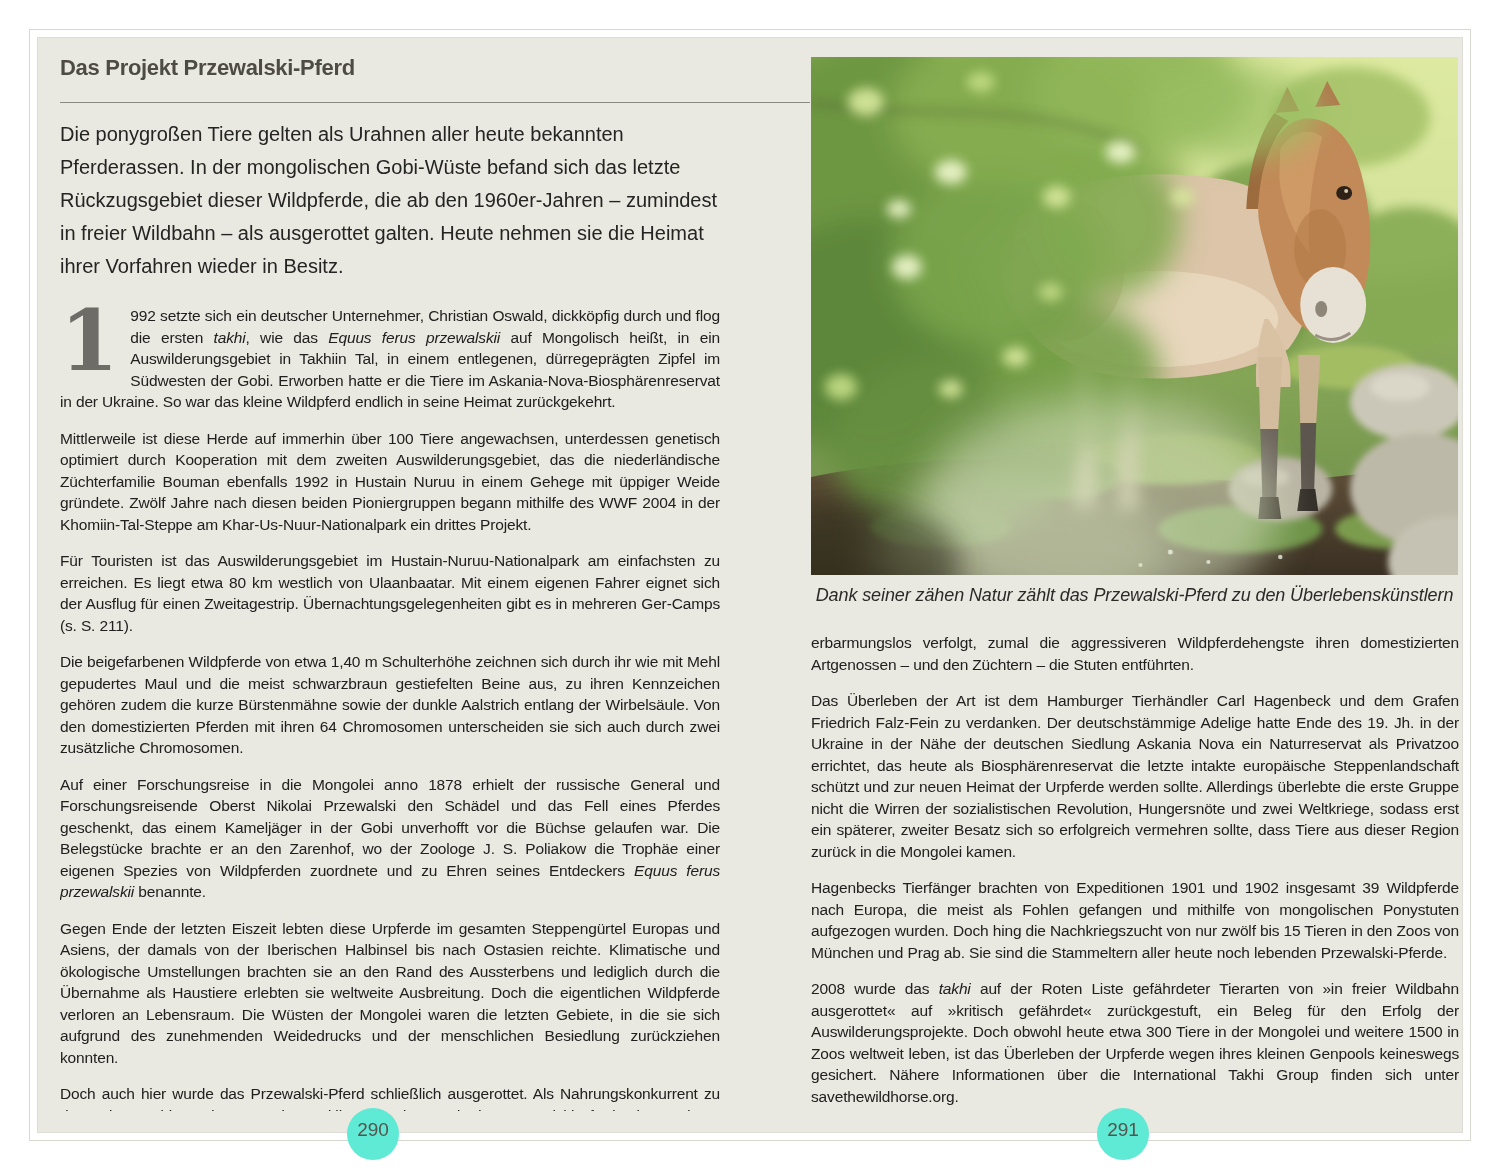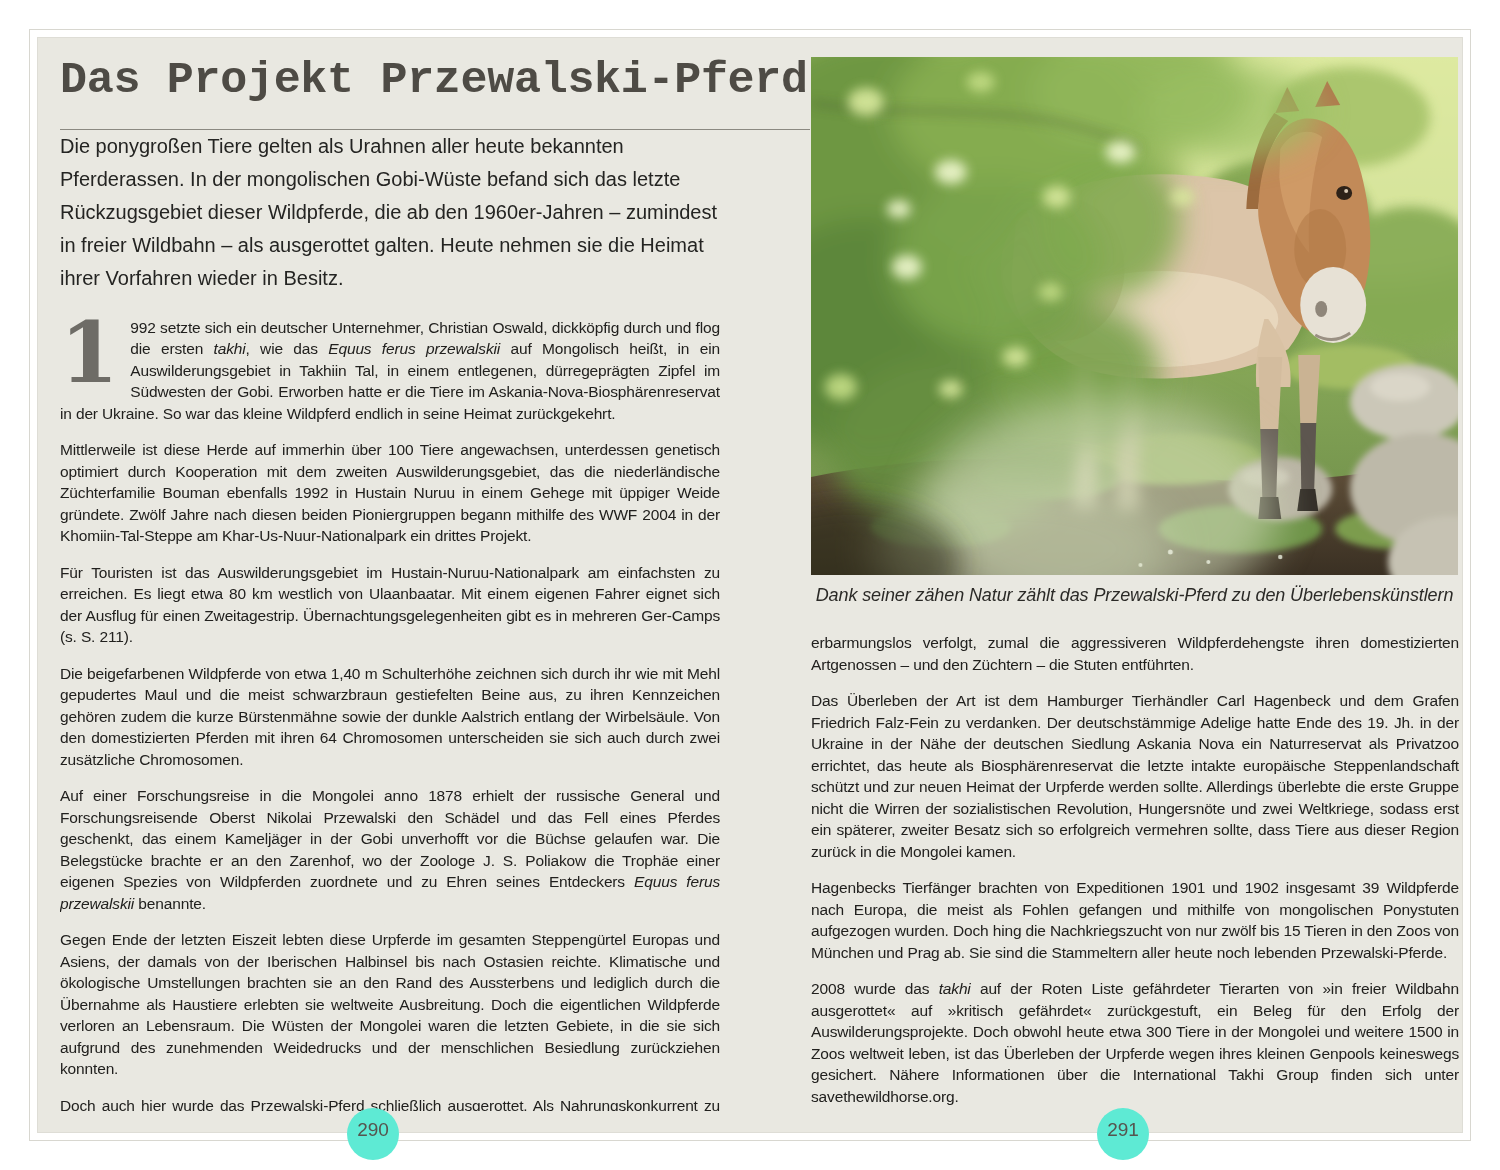--- a/index.html
+++ b/index.html
@@ -11,24 +11,24 @@
   }
   *{margin:0;padding:0;box-sizing:border-box;}
   html,body{width:1500px;height:1170px;background:#ffffff;overflow:hidden;
     font-family:"Liberation Sans",sans-serif;}
   .frame{position:absolute;left:29px;top:29px;width:1442px;height:1112px;
     border:1px solid var(--frame-line);}
   .panel{position:absolute;left:37px;top:37px;width:1426px;height:1096px;
     background:var(--page-bg);border:1px solid #deddd6;}
   
   .left-col{position:absolute;left:60px;top:55px;width:752px;height:1056px;overflow:hidden;}
-  h1.title{font-family:Liberation Mono, monospace;font-weight:bold;font-size:45px;
+  h1.title{font-family:Liberation Sans, sans-serif;font-weight:bold;font-size:22px;
     line-height:1.15;color:var(--title-color);letter-spacing:-0.3px;}
   .rule{border:none;border-top:1px solid #8b8981;margin:22px 0 0 0;width:750px;}
-  .intro{font-size:20px;line-height:33px;color:#242422;width:660px;}
+  .intro{font-size:20px;line-height:33px;color:#242422;margin-top:15px;width:660px;}
   .bodytext{width:660px;margin-top:22px;}
   .bodytext p, .right-text p{
     font-size:15.5px;line-height:21.5px;color:var(--text-color);
     text-align:justify;letter-spacing:-0.15px;margin-bottom:15px;hyphens:auto;}
   .dropcap{float:left;font-family:"DejaVu Serif",serif;font-weight:bold;
     font-size:84px;line-height:64px;color:#6e6c66;margin:4px 12px 0 0;}
   em{font-style:italic;}
   
   .photo-wrap{position:absolute;left:811px;top:57px;width:647px;height:518px;overflow:hidden;}
   .photo-wrap svg{display:block;width:100%;height:100%;}

